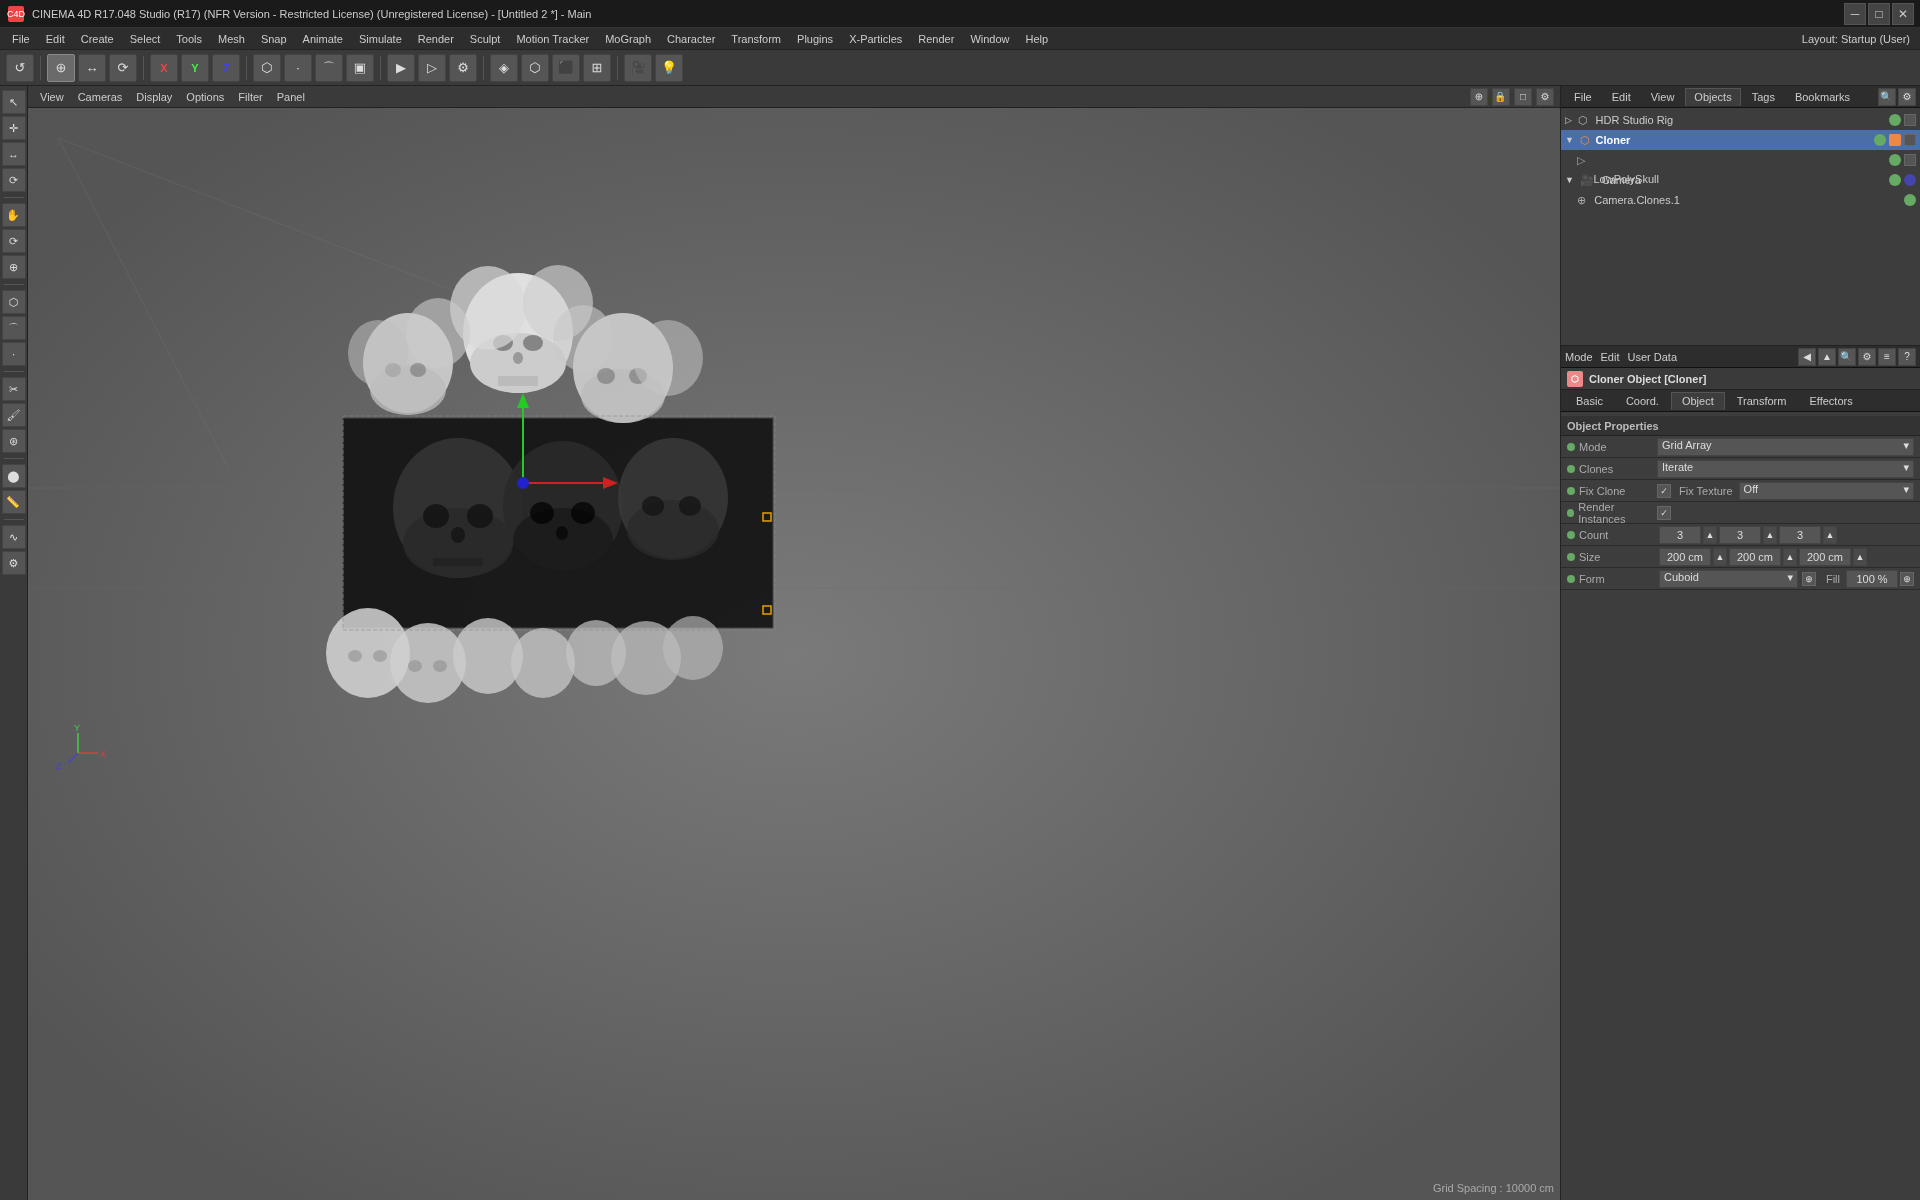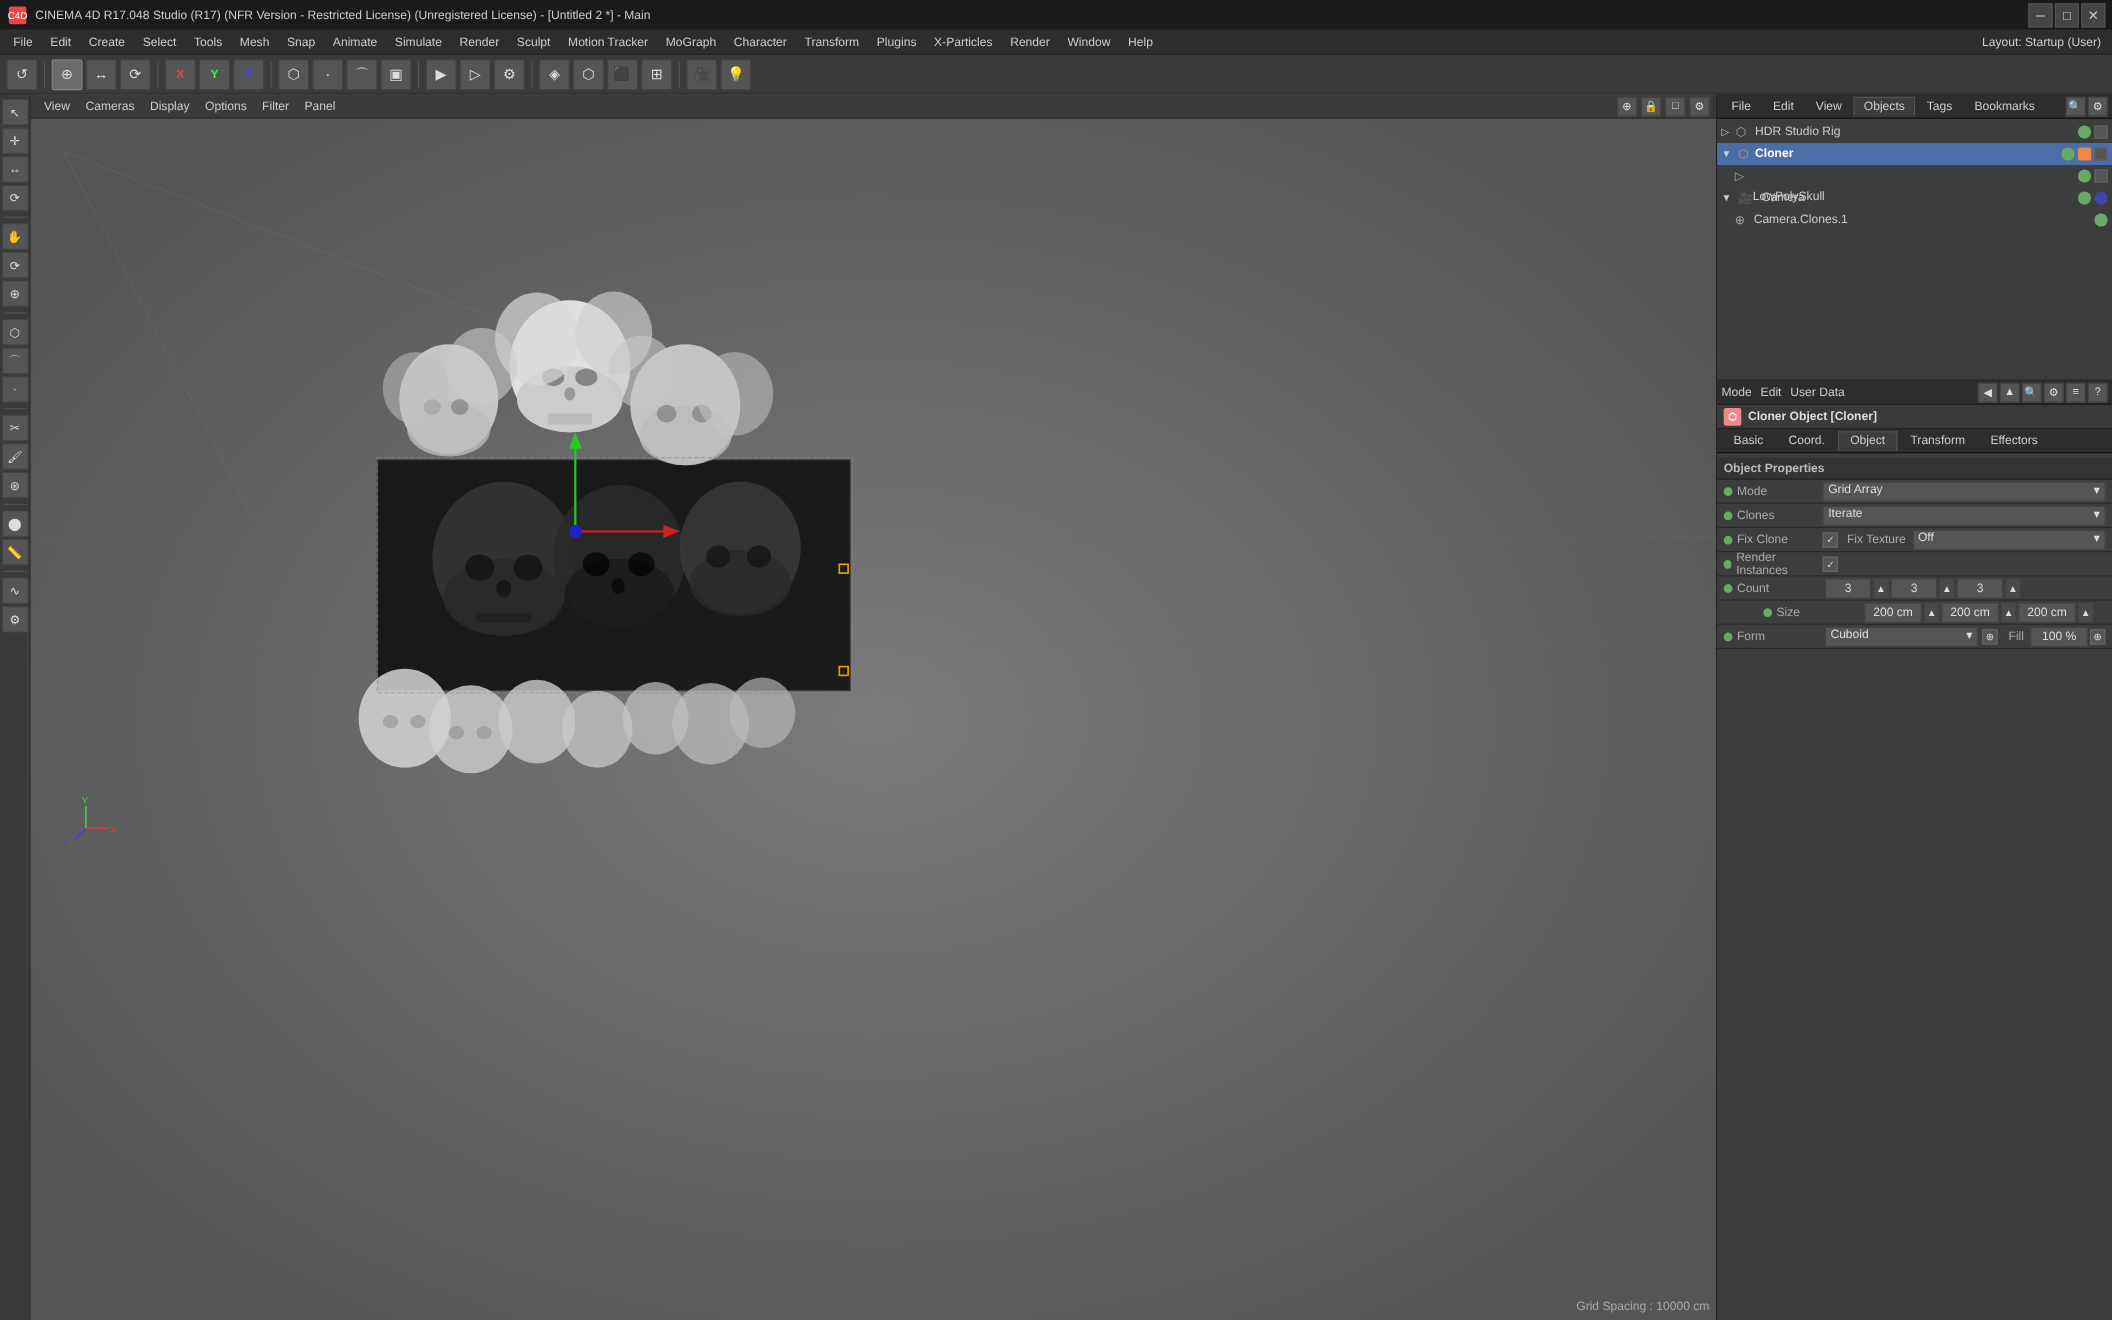--- a/index.html
+++ b/index.html
@@ -483,21 +483,21 @@
           </div>
           <input class="prop-num" type="text" value="3" style="">
           <div class="prop-arrow">▲</div>
           <input class="prop-num" type="text" value="3" style="">
           <div class="prop-arrow">▲</div>
           <input class="prop-num" type="text" value="3" style="">
           <div class="prop-arrow">▲</div>
         </div>
 
         <div class="prop-count-row">
-          <div class="prop-label" style="width:90px;margin-left:36px;">
+          <div class="prop-label" style="width:90px;">
             <div class="prop-bullet"></div>
             Size
           </div>
           <input class="prop-num" type="text" value="200 cm" style="width: 52px;">
           <div class="prop-arrow">▲</div>
           <input class="prop-num" type="text" value="200 cm" style="width: 52px;">
           <div class="prop-arrow">▲</div>
           <input class="prop-num" type="text" value="200 cm" style="width: 52px;">
           <div class="prop-arrow">▲</div>
         </div>

